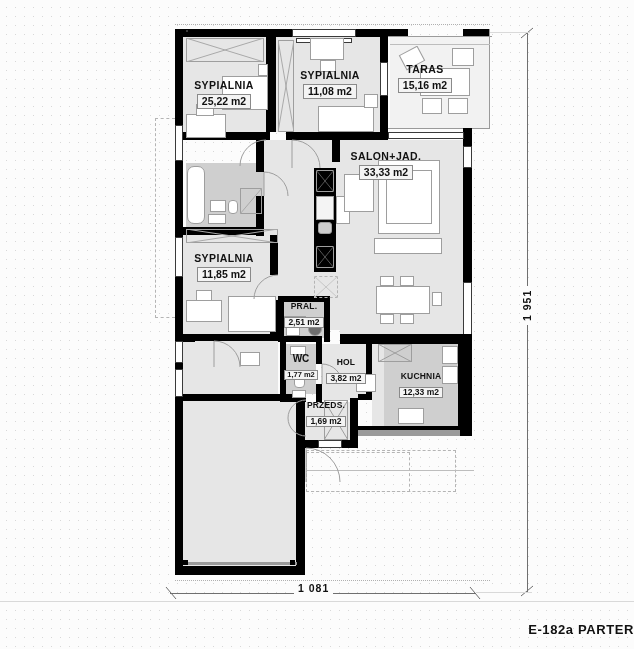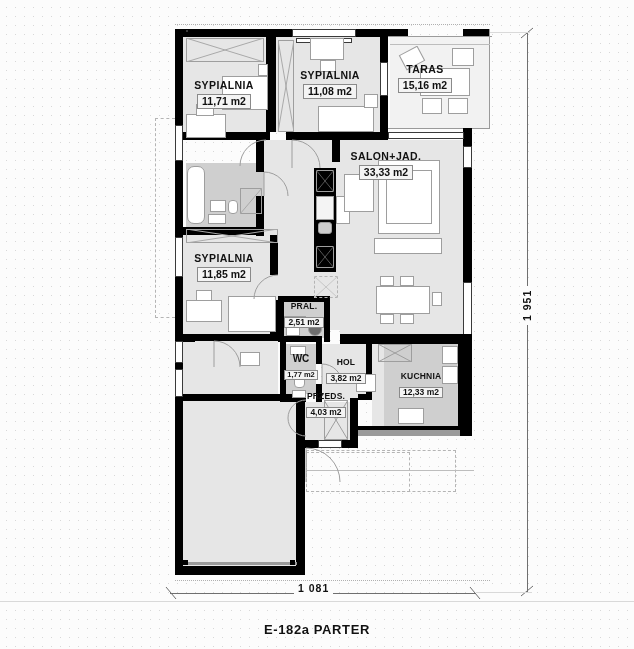--- a/index.html
+++ b/index.html
@@ -51,21 +51,21 @@
   
   .dimline{position:absolute;background:#6f6f6f;}
   .dimtxt{
     position:absolute;font-size:10.5px;font-weight:bold;color:#111;
     letter-spacing:1px;background:#fcfcfc;padding:0 4px;white-space:nowrap;
   }
   .dimtxt.vert{
     transform:rotate(-90deg);transform-origin:left top;
   }
   #caption{
-    position:absolute;left:0;top:622px;width:634px;text-align:center;
+    position:absolute;left:0;top:622px;width:634px;text-align:right;
     font-size:13px;font-weight:bold;color:#111;letter-spacing:.6px;
     font-family:"Liberation Sans", sans-serif;
   }
   .hline{position:absolute;background:#d9d9d9;height:1px;}
 </style>
 </head>
 <body>
 
 <div id="sheet"></div>
 
@@ -328,21 +328,21 @@
 
     <path d="M 306 400 A 18 18 0 0 0 306 436" fill="none" stroke="#9e9e9e" stroke-width="1"></path>
 
     <path d="M 388 139 A 0 0 0 0 0 388 139" fill="none" stroke="#9e9e9e" stroke-width="1"></path>
 
     <path d="M 195 342 A 0 0 0 0 0 195 342" fill="none" stroke="#9e9e9e" stroke-width="1"></path>
   </svg>
 
   <div class="lbl" style="left:184px;top:80px;width:80px;">
     <div class="nm">SYPIALNIA</div>
-    <div><span class="ar">11,71 m2</span></div>
+    <div><span class="ar">25,22 m2</span></div>
   </div>
 
   <div class="lbl" style="left:290px;top:70px;width:80px;">
     <div class="nm">SYPIALNIA</div>
     <div><span class="ar">11,08 m2</span></div>
   </div>
 
   <div class="lbl" style="left:392px;top:64px;width:66px;">
     <div class="nm">TARAS</div>
     <div><span class="ar">15,16 m2</span></div>
@@ -374,23 +374,23 @@
   <div class="lbl sm" style="left:324px;top:358px;width:44px;">
     <div class="nm">HOL</div>
     <div><span class="ar">3,82 m2</span></div>
   </div>
 
   <div class="lbl sm" style="left:384px;top:372px;width:74px;">
     <div class="nm">KUCHNIA</div>
     <div><span class="ar">12,33 m2</span></div>
   </div>
 
-  <div class="lbl sm" style="left:300px;top:392px;width:52px;">
+  <div class="lbl sm" style="left:300px;top:401px;width:52px;">
     <div class="nm">PRZEDS.</div>
-    <div><span class="ar">4,03 m2</span></div>
+    <div><span class="ar">1,69 m2</span></div>
   </div>
 
 
   <div class="dimline" style="left:170px;top:593px;width:306px;height:1px;"></div>
   <svg style="position:absolute;left:160px;top:584px;" width="330" height="20">
     <line x1="6" y1="3" x2="16" y2="15" stroke="#6f6f6f" stroke-width="1"></line>
     <line x1="310" y1="3" x2="320" y2="15" stroke="#6f6f6f" stroke-width="1"></line>
   </svg>
   <div class="dimtxt" style="left:294px;top:582px;">1 081</div>
 

